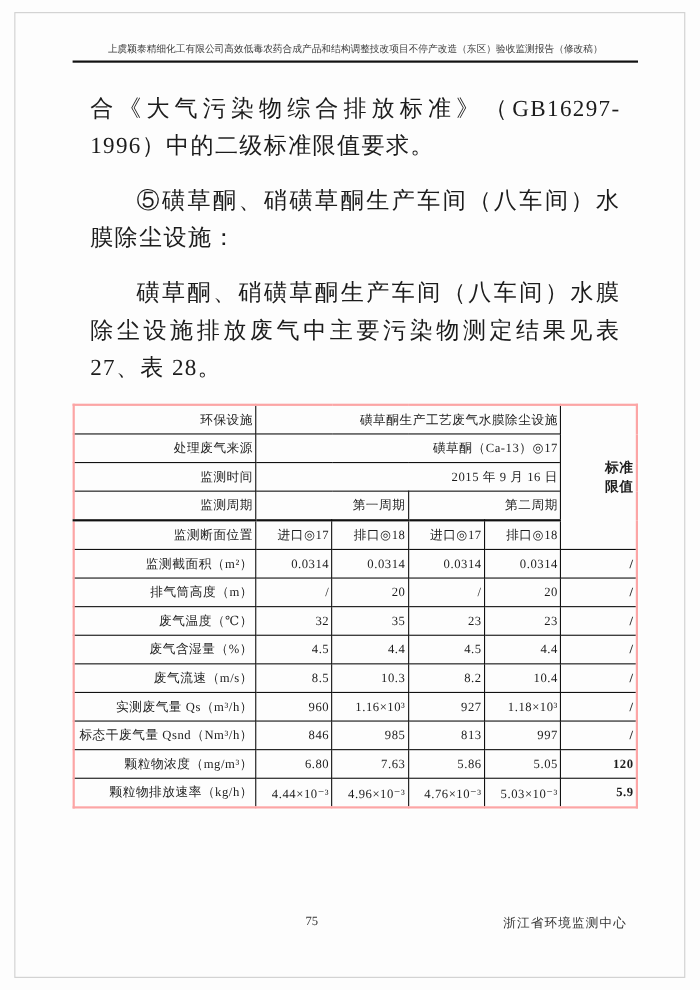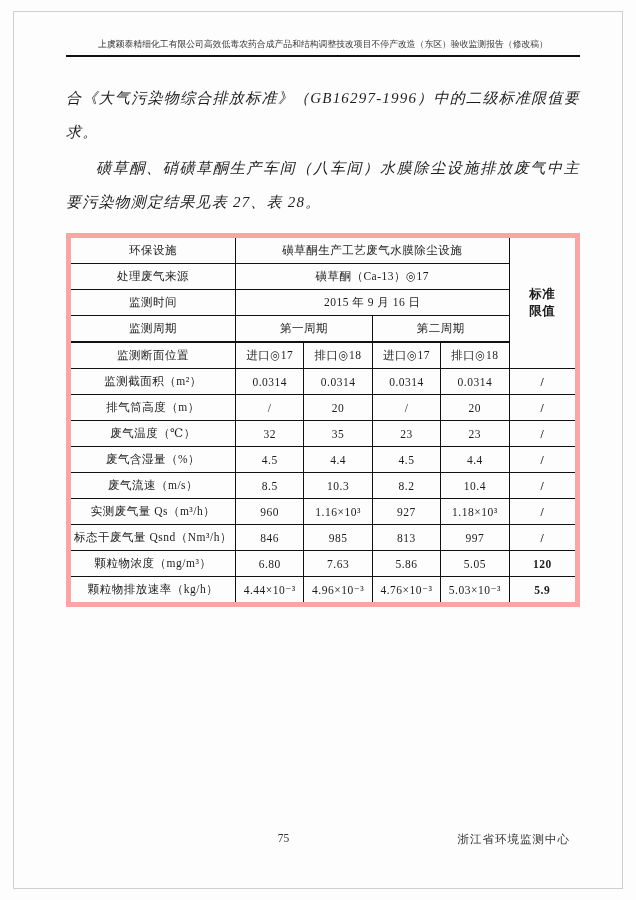--- a/index.html
+++ b/index.html
@@ -11,32 +11,32 @@
   .scan-edge{
     position:absolute;left:13px;top:11px;right:13px;bottom:11px;
     border:1px solid #cfcfcf;pointer-events:none;
   }
   .page-inner{position:absolute;left:66px;right:56px;top:0;}
   .running-header{
     margin-top:38px;text-align:center;font-size:9px;color:#3a3a3a;
     white-space:nowrap;letter-spacing:0px;transform:scaleX(0.98);transform-origin:center;
   }
   .header-rule{margin-top:4px;border-bottom:2.5px solid #111;}
-  .para{font-size:15px;letter-spacing:1.2px;line-height:34px;margin:0;text-align:justify;font-style:italic;}
+  .para{font-size:21px;letter-spacing:1.2px;line-height:34px;margin:16px;text-align:justify;}
   .p1{margin-top:24px;}
   .p2{margin-top:14px;text-indent:2em;}
   .p3{margin-top:2px;text-indent:2em;}
   .caption{margin-top:14px;text-align:center;font-weight:bold;font-size:13.5px;line-height:20px;letter-spacing:1px;}
   .cap-gap{display:inline-block;width:42px;}
   table.mon{
     margin-top:7px;width:100%;border-collapse:collapse;table-layout:fixed;
     font-size:11.5px;text-align:center;letter-spacing:0.5px;
   }
   table.mon td{border:1px solid #111;padding:0 2px;height:25px;overflow:hidden;}
-  table.mon{border:5px solid #fca5a5;}
+  table.mon{border:2px solid #fca5a5;text-align:right;}
   td.lbl{width:160px;}
   td.c1{width:66px;}
   td.c2{width:80px;border-right-style:hidden;}
   td.c3{width:80px;border-left-style:hidden;}
   td.c4{width:65px;}
   td.std{width:40px;border-left-width:2px;font-weight:bold;}
   td.span2a{border-right-style:hidden;margin-top:24px;}
   td.span2b{border-left-style:hidden;}
   tr.thick td{border-bottom-width:2px;}
   td.stdhead{border-left-width:2px;font-weight:bold;font-size:12.5px;line-height:17px;vertical-align:middle;}
@@ -48,20 +48,21 @@
 <body>
 
 <div class="scan-edge"></div>
 
 <div class="page-inner">
 
   <div class="running-header">上虞颖泰精细化工有限公司高效低毒农药合成产品和结构调整技改项目不停产改造（东区）验收监测报告（修改稿）</div>
   <div class="header-rule"></div>
 
   <p class="para p1">合《大气污染物综合排放标准》（GB16297-1996）中的二级标准限值要求。</p>
+  <p class="para p2">⑤磺草酮、硝磺草酮生产车间（八车间）水膜除尘设施：</p>
   <p class="para p3">磺草酮、硝磺草酮生产车间（八车间）水膜除尘设施排放废气中主要污染物测定结果见表 27、表 28。</p>
 
   <div class="caption">
   </div>
 
   <table class="mon">
     <tbody>
         <tr>
       <td class="lbl">环保设施</td>
       <td colspan="4">磺草酮生产工艺废气水膜除尘设施</td>

